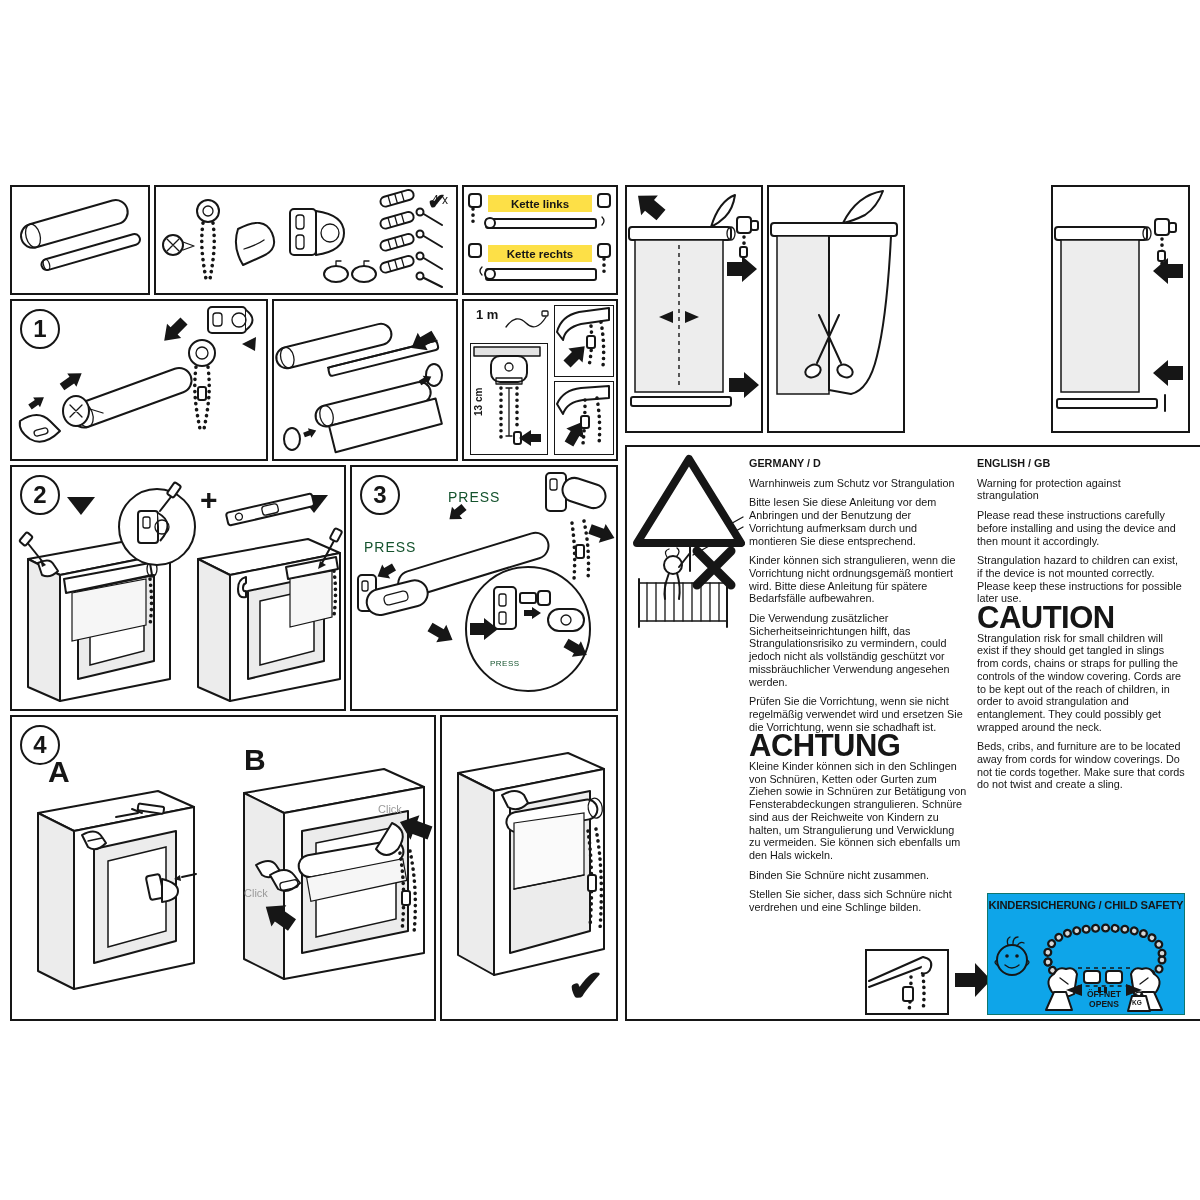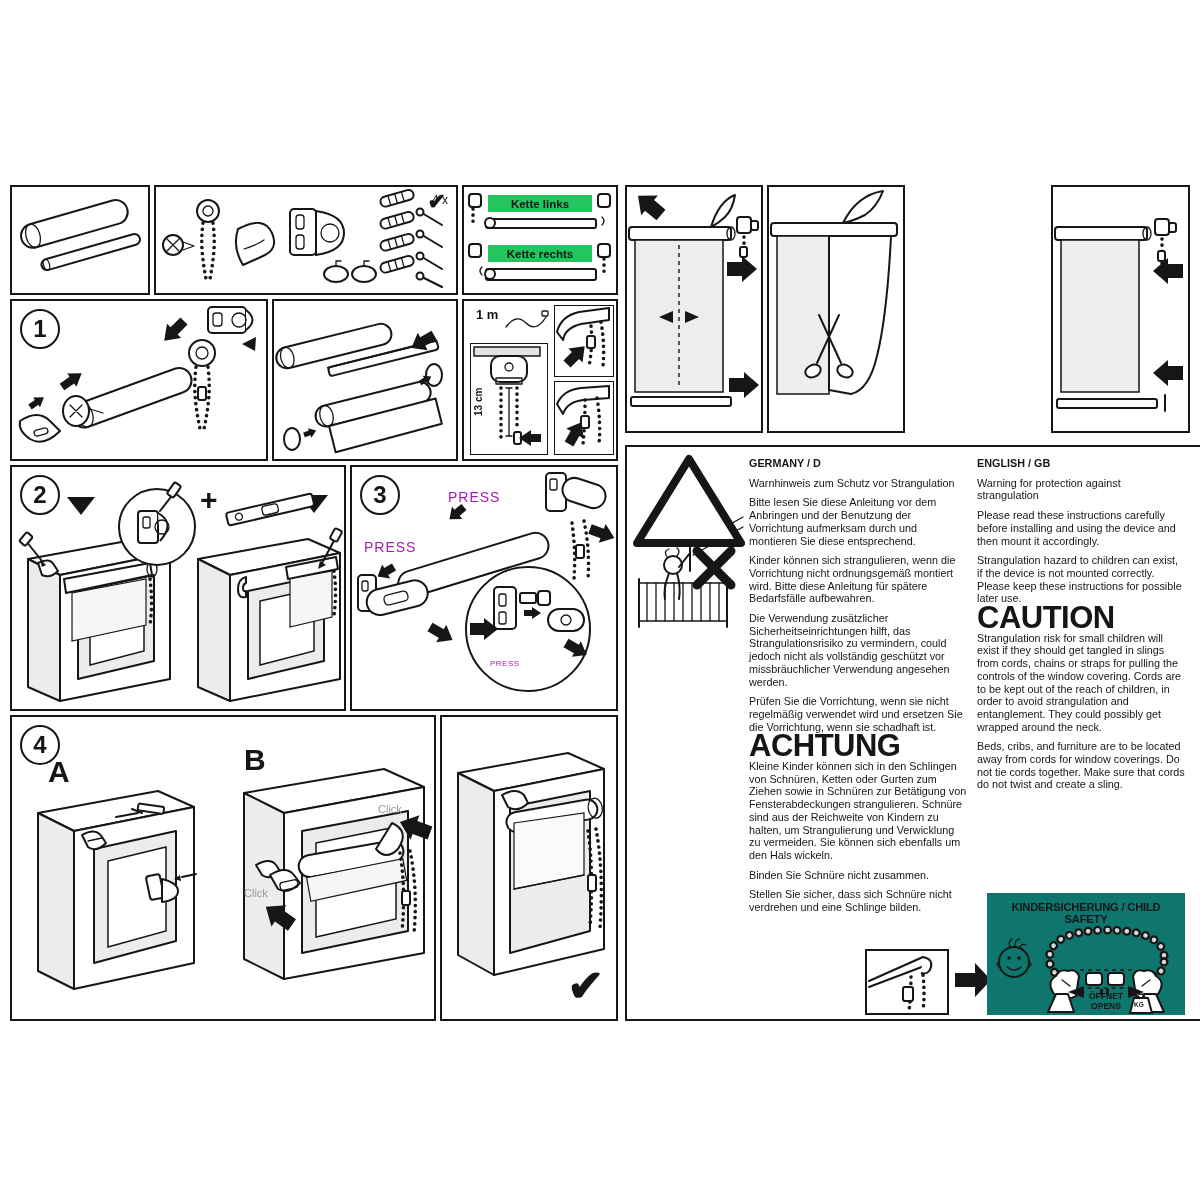--- a/index.html
+++ b/index.html
@@ -13,31 +13,31 @@
   .sw{stroke:#161616;stroke-width:2;fill:#fff;stroke-linejoin:round}
   .sg{stroke:#161616;stroke-width:2;fill:#ececec;stroke-linejoin:round}
   .sg2{stroke:#161616;stroke-width:1.5;fill:#e3e3e3;stroke-linejoin:round}
   .f{fill:#161616}
   .dot{stroke:#161616;stroke-width:3.6;stroke-dasharray:0.1,6;stroke-linecap:round;fill:none}
   .dash{stroke:#161616;stroke-width:1.4;stroke-dasharray:4,4;fill:none}
   .badge{position:absolute;width:36px;height:36px;border:2.5px solid #161616;border-radius:50%;
          font-weight:bold;font-size:24px;display:flex;align-items:center;justify-content:center;
          background:#fff;z-index:5}
   .lbl{position:absolute;font-weight:bold}
-  .press{position:absolute;font-size:14px;letter-spacing:1px;color:#a21caf}
+  .press{position:absolute;font-size:14px;letter-spacing:1px;color:#14532d}
   .click{position:absolute;font-size:11px;color:#9a9a9a}
   .check{position:absolute;font-weight:bold;color:#161616}
-  .kette-bar{position:absolute;height:17px;background:#22c55e;display:flex;align-items:center;
+  .kette-bar{position:absolute;height:17px;background:#fde047;display:flex;align-items:center;
              justify-content:center;font-weight:bold;font-size:11.5px}
   .col{position:absolute;font-size:10.8px;line-height:12.7px}
   .col p{margin:0 0 7px 0}
   .region{font-weight:bold;margin:0 0 1px 0}
   .subtitle{margin:0 0 7px 0}
   .alert-title{font-size:31px;font-weight:bold;letter-spacing:-0.5px;margin:4px 0 7px 0}
-  .cs-box{position:absolute;background:#0f766e;border:3px solid #0f766e;box-sizing:border-box}
+  .cs-box{position:absolute;background:#0ea5e9;border:1px solid #0f766e;box-sizing:border-box}
   .cs-title{font-weight:bold;font-size:11.2px;text-align:center;margin-top:5px;letter-spacing:-0.2px}
   .tiny{position:absolute;font-weight:bold;font-size:8.5px;line-height:9.5px}
 </style>
 </head>
 <body>
 
 <div id="page">
 
   <div class="panel" style="left:10px;top:185px;width:140px;height:110px">
     <svg width="136" height="106" viewBox="0 0 136 106">

